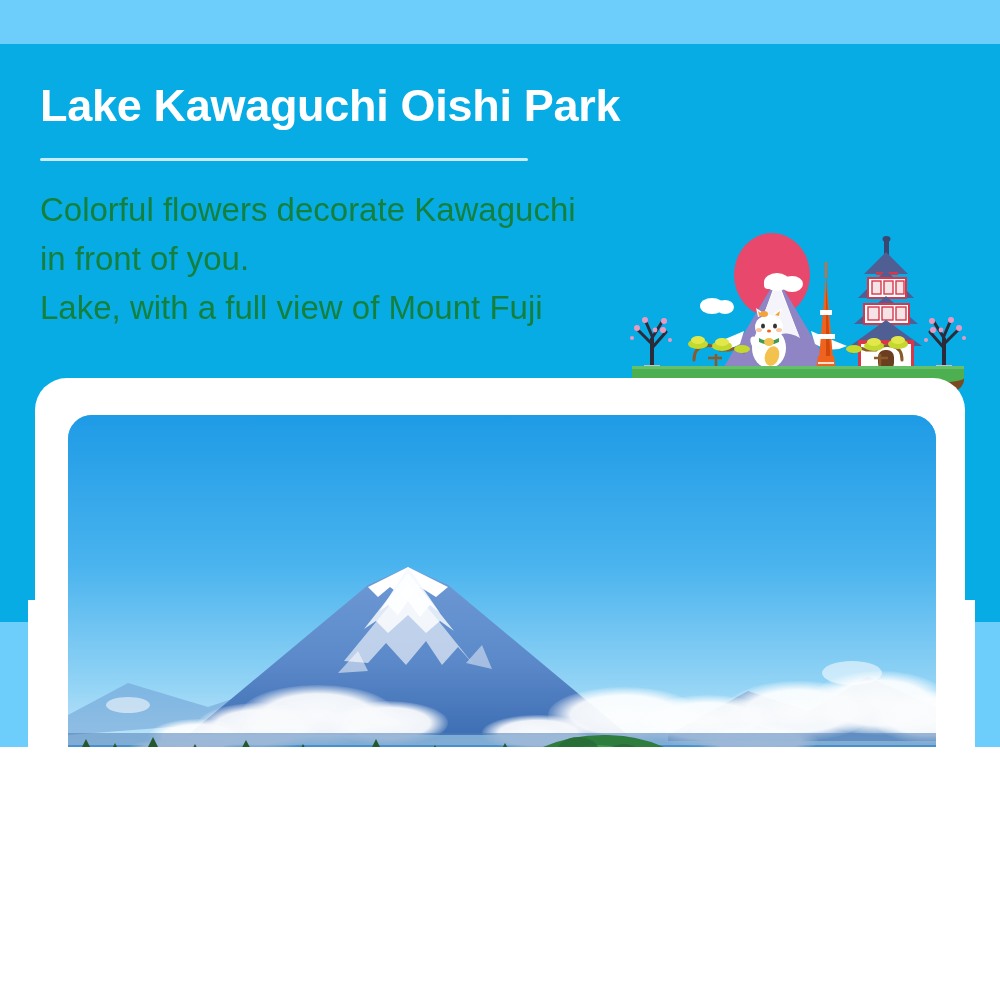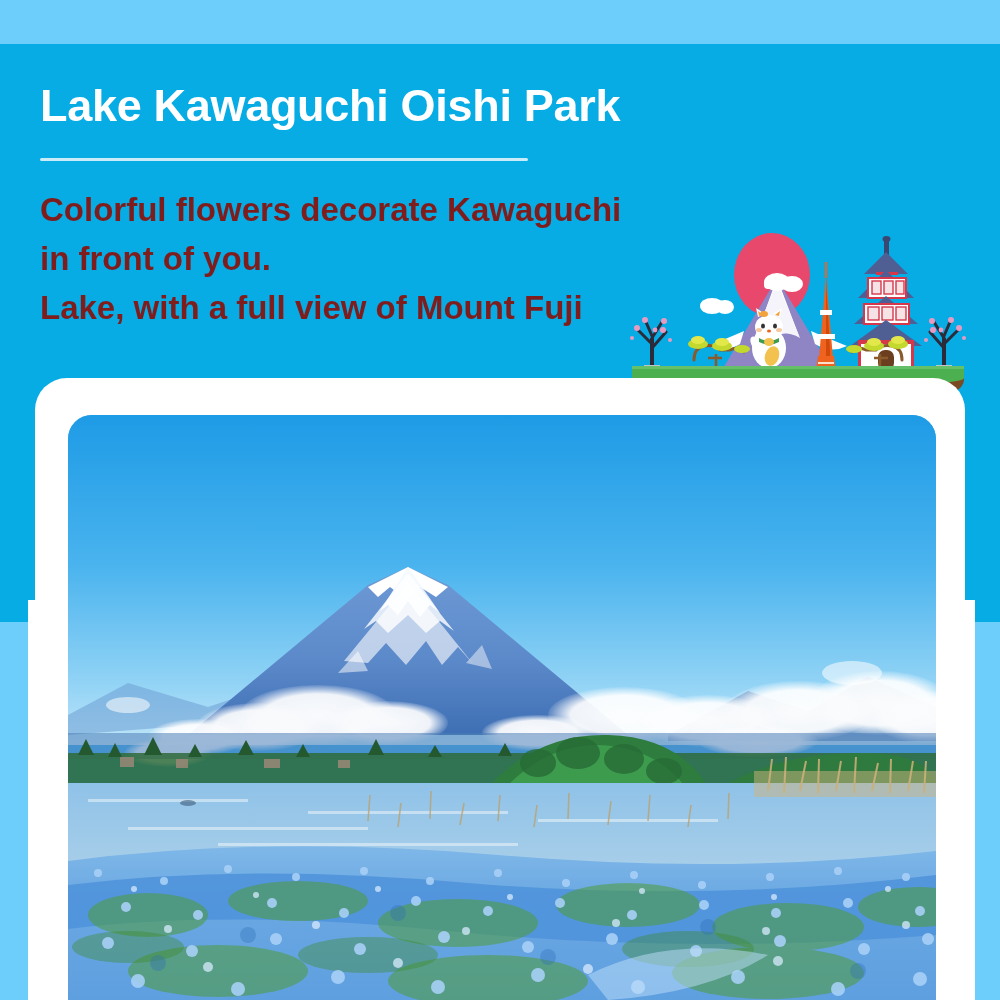--- a/index.html
+++ b/index.html
@@ -3,21 +3,21 @@
 <meta charset="utf-8">
 <style>
   html, body {
     margin: 0;
     padding: 0;
     background: #ffffff;
   }
   #poster {
     position: relative;
     width: 1000px;
-    height: 1000px;
+    height: 747px;
     overflow: hidden;
     font-family: "Liberation Sans", sans-serif;
     background: #ffffff;
   }
 
   
   .band-top {
     position: absolute;
     left: 0; top: 0;
     width: 1000px; height: 44px;
@@ -64,23 +64,23 @@
     position: absolute;
     left: 40px; top: 158px;
     width: 488px; height: 3px;
     background: #c9ecf8;
     border-radius: 2px;
   }
   .subtitle {
     position: absolute;
     left: 40px; top: 186px;
     width: 680px;
-    color: #7f1d1d;
+    color: #15803d;
     font-size: 33px;
-    font-weight: bold;
+    font-weight: normal;
     line-height: 1.48;
   }
 
   
   .illus {
     position: absolute;
     left: 612px; top: 218px;
     width: 372px; height: 198px;
   }
   .illus svg { display: block; width: 372px; height: 198px; }

